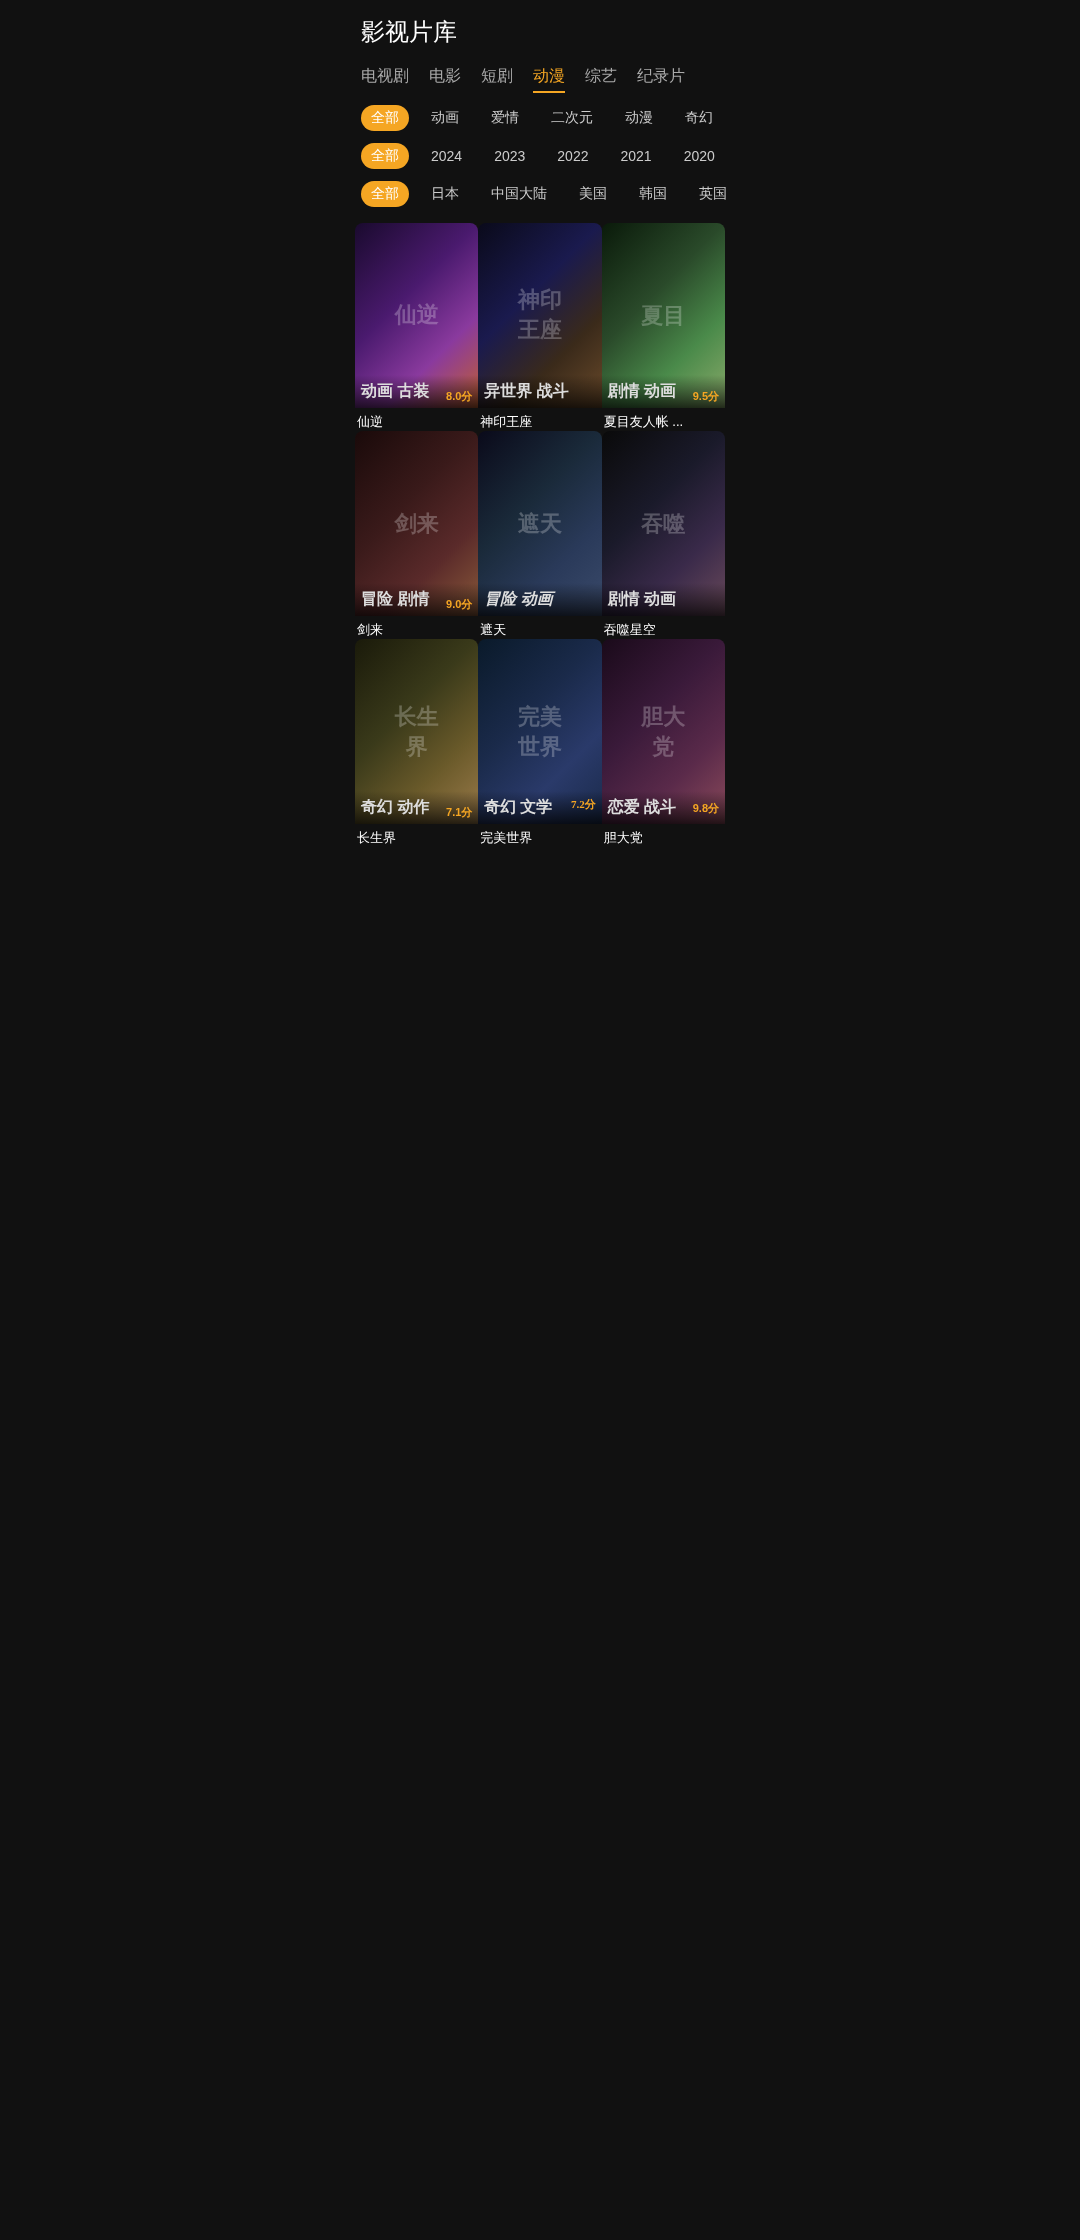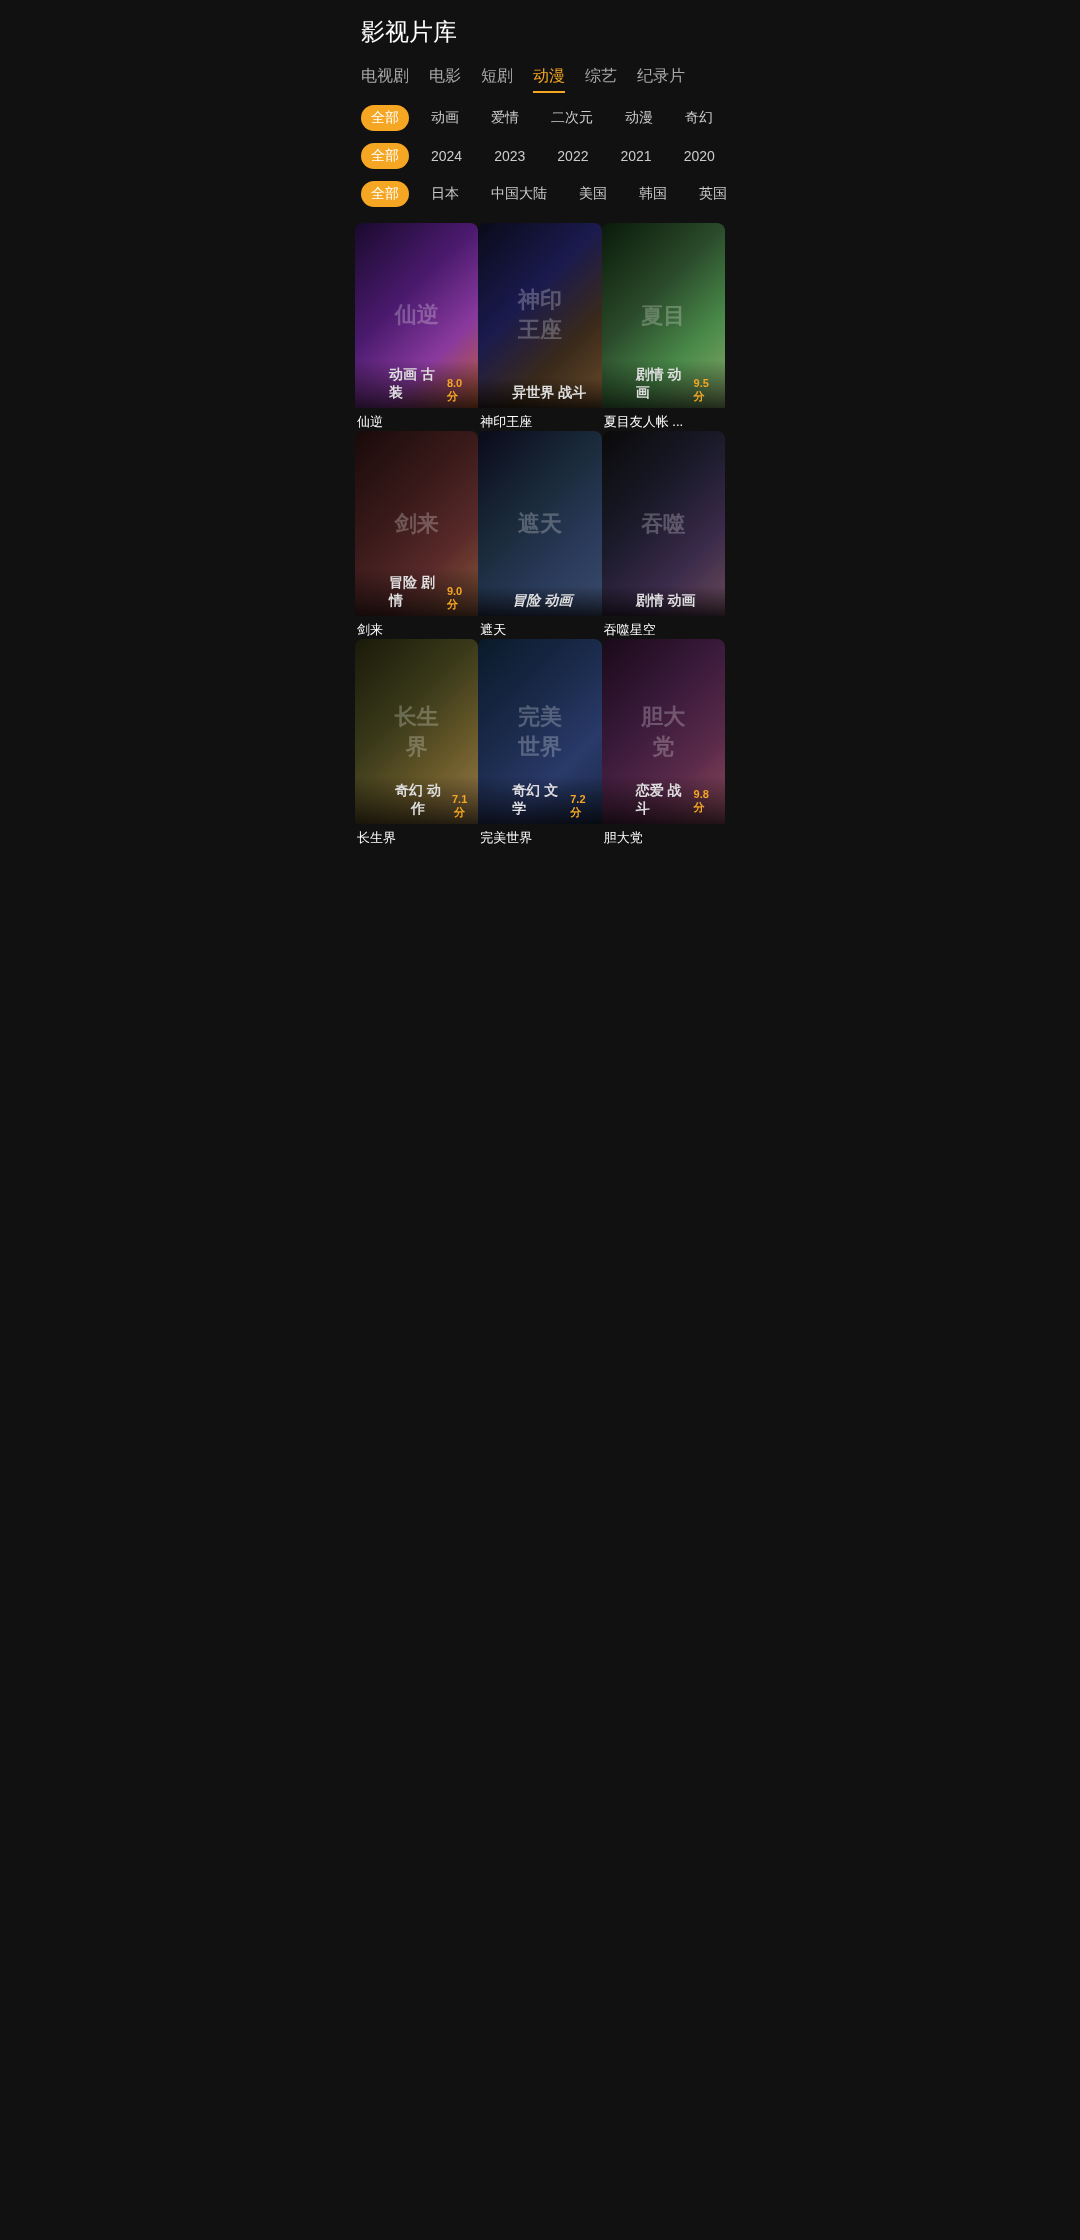--- a/index.html
+++ b/index.html
@@ -110,24 +110,23 @@
     }
     .card-overlay {
       position: absolute;
       bottom: 0;
       left: 0;
       right: 0;
       padding: 6px 6px 4px;
       background: linear-gradient(transparent, rgba(0,0,0,0.75));
     }
     .card-tags {
-      font-size: 14px;
+      font-size: 16px;
       color: #ddd;
       margin-bottom: 2px;
-      margin-left: 28px;
     }
     .card-score {
       font-size: 11px;
       color: #f5a623;
     }
     .card-title {
       font-size: 13px;
       color: #fff;
       margin-top: 5px;
       padding: 0 2px;
@@ -286,21 +285,21 @@
             <div class="card-score">7.1分</div>
           </div>
         </div>
       </div>
       <div class="card-title">长生界</div>
     </div>
     <div class="card">
       <div class="card-img bg-8">
         <div class="card-deco">完美世界</div>
         <div class="card-overlay">
-          <div style="display: flex; justify-content: space-between; align-items: flex-end;">
+          <div style="display: flex; justify-content: space-between; align-items: flex-start; font-family: Liberation Serif, serif;">
             <div class="card-tags">奇幻 文学</div>
             <div class="card-score">7.2分</div>
           </div>
         </div>
       </div>
       <div class="card-title">完美世界</div>
     </div>
     <div class="card">
       <div class="card-img bg-9">
         <div class="card-deco">胆大党</div>

